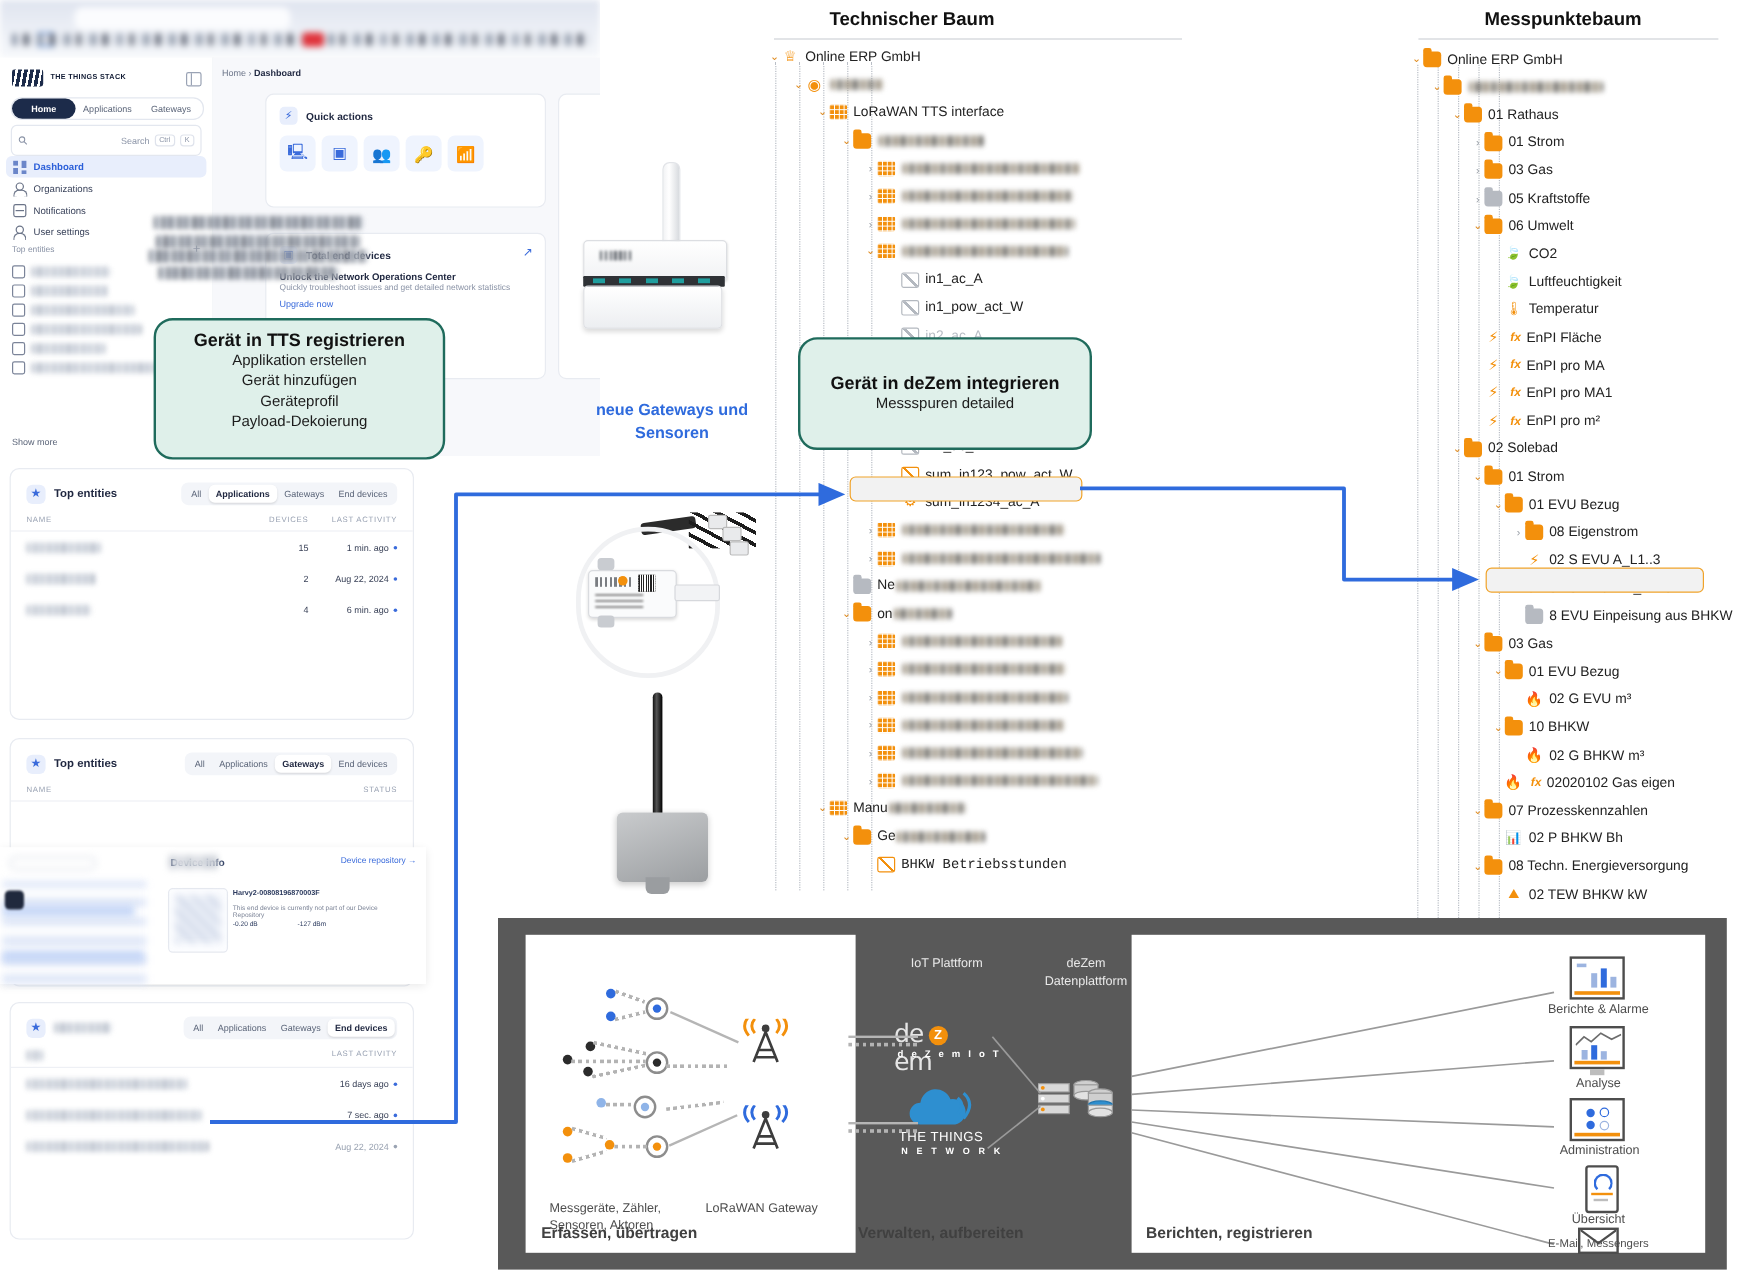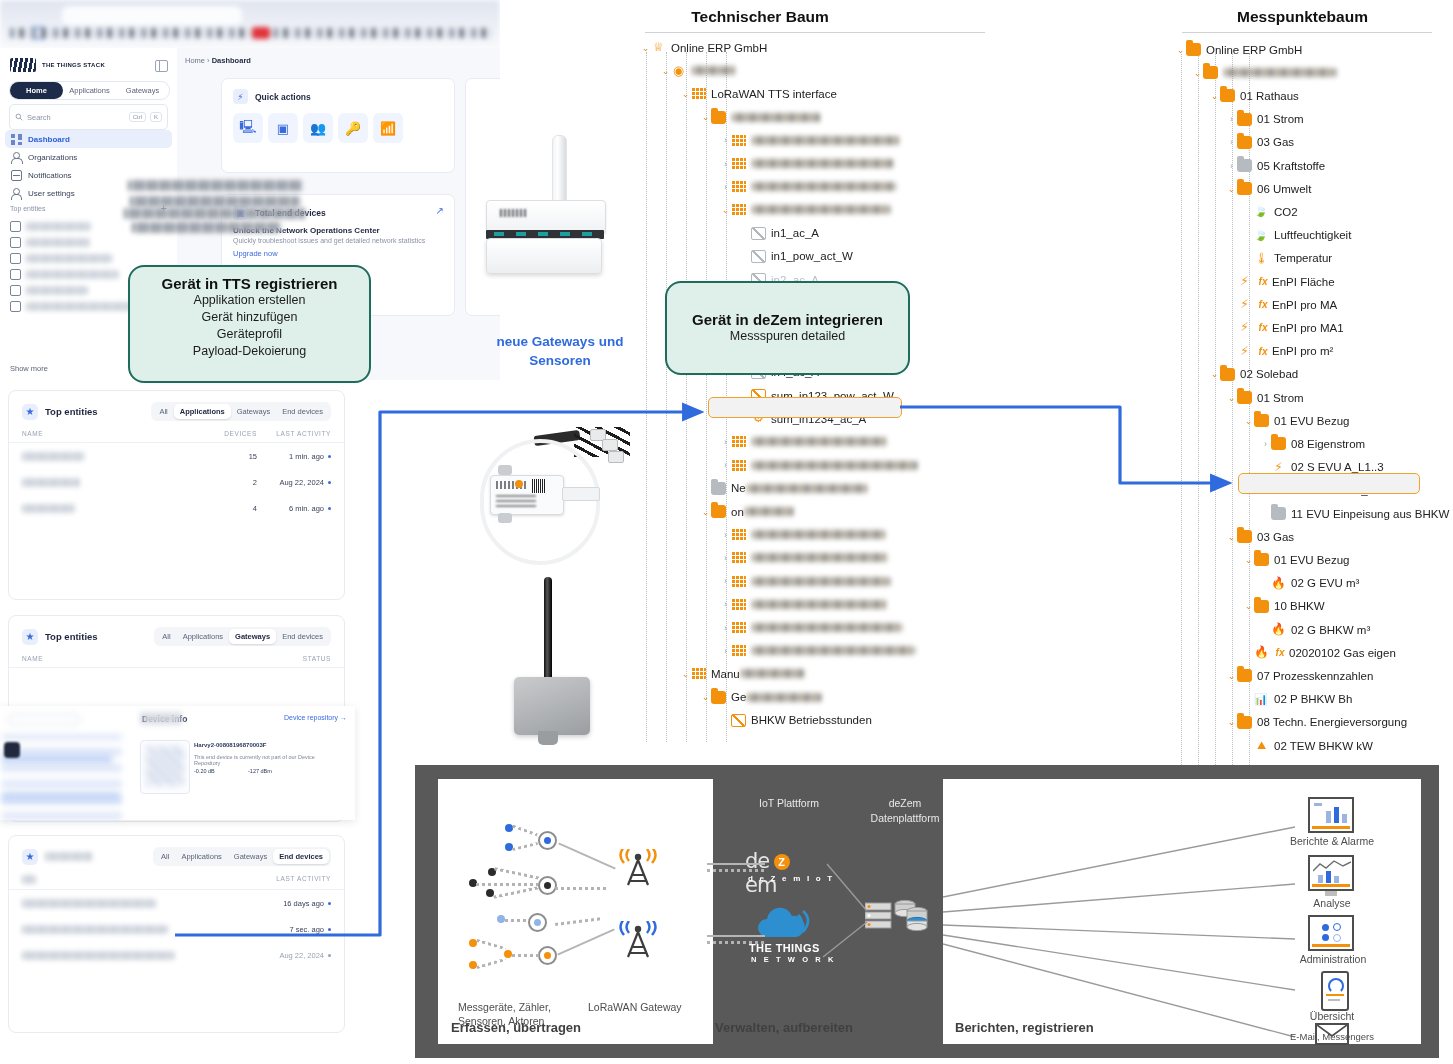--- a/index.html
+++ b/index.html
@@ -33,21 +33,21 @@
   .tts-logo .txt{font-size:6px;line-height:7px;font-weight:bold;color:#101a33;letter-spacing:.3px;}
   .panel-icon{position:absolute;right:9px;top:12px;width:11px;height:10px;border:1.3px solid #9aa3b5;border-radius:2px;}
   .panel-icon:after{content:"";position:absolute;left:3px;top:0;width:1.3px;height:10px;background:#9aa3b5;}
 
   .seg{position:absolute;left:9px;top:33px;width:159px;height:17px;background:#fff;border:1px solid #e3e7ef;border-radius:9px;display:flex;}
   .seg>div{flex:1;font-size:7.5px;display:flex;align-items:center;justify-content:center;color:#5a6membership;}
   .seg>div{color:#5a6478;}
   .seg .on{background:#1c2b4a;color:#fff;border-radius:9px;font-weight:bold;}
 
   .searchbox{position:absolute;left:9px;top:56px;width:159px;height:17px;border:1px solid #e3e7ef;border-radius:5px;
-     display:flex;align-items:center;padding:12px 5px;box-sizing:border-box;gap:4px;}
+     display:flex;align-items:center;padding:12px 5px;box-sizing:border-box;gap:4px;text-align:right;}
   .searchbox .ph{font-size:7.5px;color:#8a93a6;flex:1;}
   .kbd{font-size:6px;border:1px solid #dfe3ec;border-radius:3px;padding:1px 3px;color:#8a93a6;}
 
   .navlist{position:absolute;left:5px;top:82px;width:167px;}
   .navitem{height:18px;display:flex;align-items:center;gap:6px;padding-left:6px;border-radius:5px;font-size:8px;color:#39425a;}
   .navitem.active{background:#e8eefc;color:#2b5fd9;font-weight:bold;}
   .ni{width:11px;height:11px;flex:0 0 11px;position:relative;}
   .ic-dash{background:
      linear-gradient(#6b86c9,#6b86c9) 0 0/4px 4px no-repeat,
      linear-gradient(#6b86c9,#6b86c9) 7px 0/4px 6px no-repeat,
@@ -579,21 +579,21 @@
       <span class="tico i-grid"></span>
       <span>Manu</span>
       <span class="noise warm" style="width:64px;margin-left:1px"></span>
     </div>
     <div class="tnode" style="left: 700px; top: 687.6px;">
       <span class="chev open">⌄</span>
       <span class="tico i-folder"></span>
       <span>Ge</span>
       <span class="noise warm" style="width:74px;margin-left:1px"></span>
     </div>
-    <div class="tnode" style="left: 720px; top: 710.8px;">
+    <div class="tnode" style="left: 720px; top: 710.8px; font-family: Liberation Mono, monospace;">
       <span class="chev"></span>
       <span class="tico i-chart on"></span>
       <span>BHKW Betriebsstunden</span>
     </div>
   </div>
 
 <div class="tree-title" style="left:1185px;top:8px;width:235px">Messpunktebaum</div>
 <div class="tree-rule" style="left:1182px;top:32px;width:250px"></div>
 <div id="meas-tree">
     <div class="guide" style="left: 1181px; top: 54px; height: 713.2px;"></div>
@@ -702,21 +702,21 @@
       <span>02 S EVU A_L1..3</span>
     </div>
     <div class="tnode" style="left: 1260px; top: 480.8px;">
       <span class="chev"></span>
       <span class="tico i-bolt">⚡</span>
       <span>02 S EVU kW_L1..3</span>
     </div>
     <div class="tnode" style="left: 1260px; top: 504px;">
       <span class="chev"></span>
       <span class="tico i-folder grey"></span>
-      <span>11 EVU Einpeisung aus BHKW</span>
+      <span>8 EVU Einpeisung aus BHKW</span>
     </div>
     <div class="tnode" style="left: 1226px; top: 527.2px;">
       <span class="chev open">⌄</span>
       <span class="tico i-folder"></span>
       <span>03 Gas</span>
     </div>
     <div class="tnode" style="left: 1243px; top: 550.4px;">
       <span class="chev open">⌄</span>
       <span class="tico i-folder"></span>
       <span>01 EVU Bezug</span>
@@ -870,21 +870,21 @@
     </div>
     <div class="abs" style="left:33px;top:95px;font-size:8px;color:#fff;font-weight:bold;letter-spacing:2.2px">d e Z e m I o T</div>
 
     <div class="abs" style="left:38px;top:128px;width:62px;height:34px">
       <svg width="62" height="34" viewBox="0 0 62 34">
         <path d="M14 30 a9 9 0 0 1 0-18 a13 13 0 0 1 25-3 a9 9 0 0 1 4 21 z" fill="#2e8fd0"></path>
         <path d="M45 8 q7 6 0 13" stroke="#2e8fd0" stroke-width="2.6" fill="none"></path>
         <path d="M50 4 q10 9 0 21" stroke="#2e8fd0" stroke-width="2.6" fill="none"></path>
       </svg>
     </div>
-    <div class="abs" style="left:34px;top:163px;font-size:11px;color:#fff;font-weight:bold;letter-spacing:.4px">THE THINGS</div>
+    <div class="abs" style="left:34px;top:163px;font-size:11px;color:#fff;font-weight:normal;letter-spacing:.4px">THE THINGS</div>
     <div class="abs" style="left:36px;top:176px;font-size:7.5px;color:#fff;font-weight:bold;letter-spacing:2.6px">N E T W O R K</div>
 
     <div class="abs" style="left:150px;top:118px;width:66px;height:36px">
       <svg width="66" height="36" viewBox="0 0 66 36">
         <rect x="0" y="6" width="26" height="7" fill="#d9d9d9" stroke="#9a9a9a"></rect>
         <rect x="0" y="15" width="26" height="7" fill="#d9d9d9" stroke="#9a9a9a"></rect>
         <rect x="0" y="24" width="26" height="7" fill="#d9d9d9" stroke="#9a9a9a"></rect>
         <circle cx="4" cy="9.5" r="1.6" fill="#f3900c"></circle>
           <circle cx="4" cy="18.5" r="1.6" fill="#fff"></circle>
           <circle cx="4" cy="27.5" r="1.6" fill="#f3900c"></circle>

